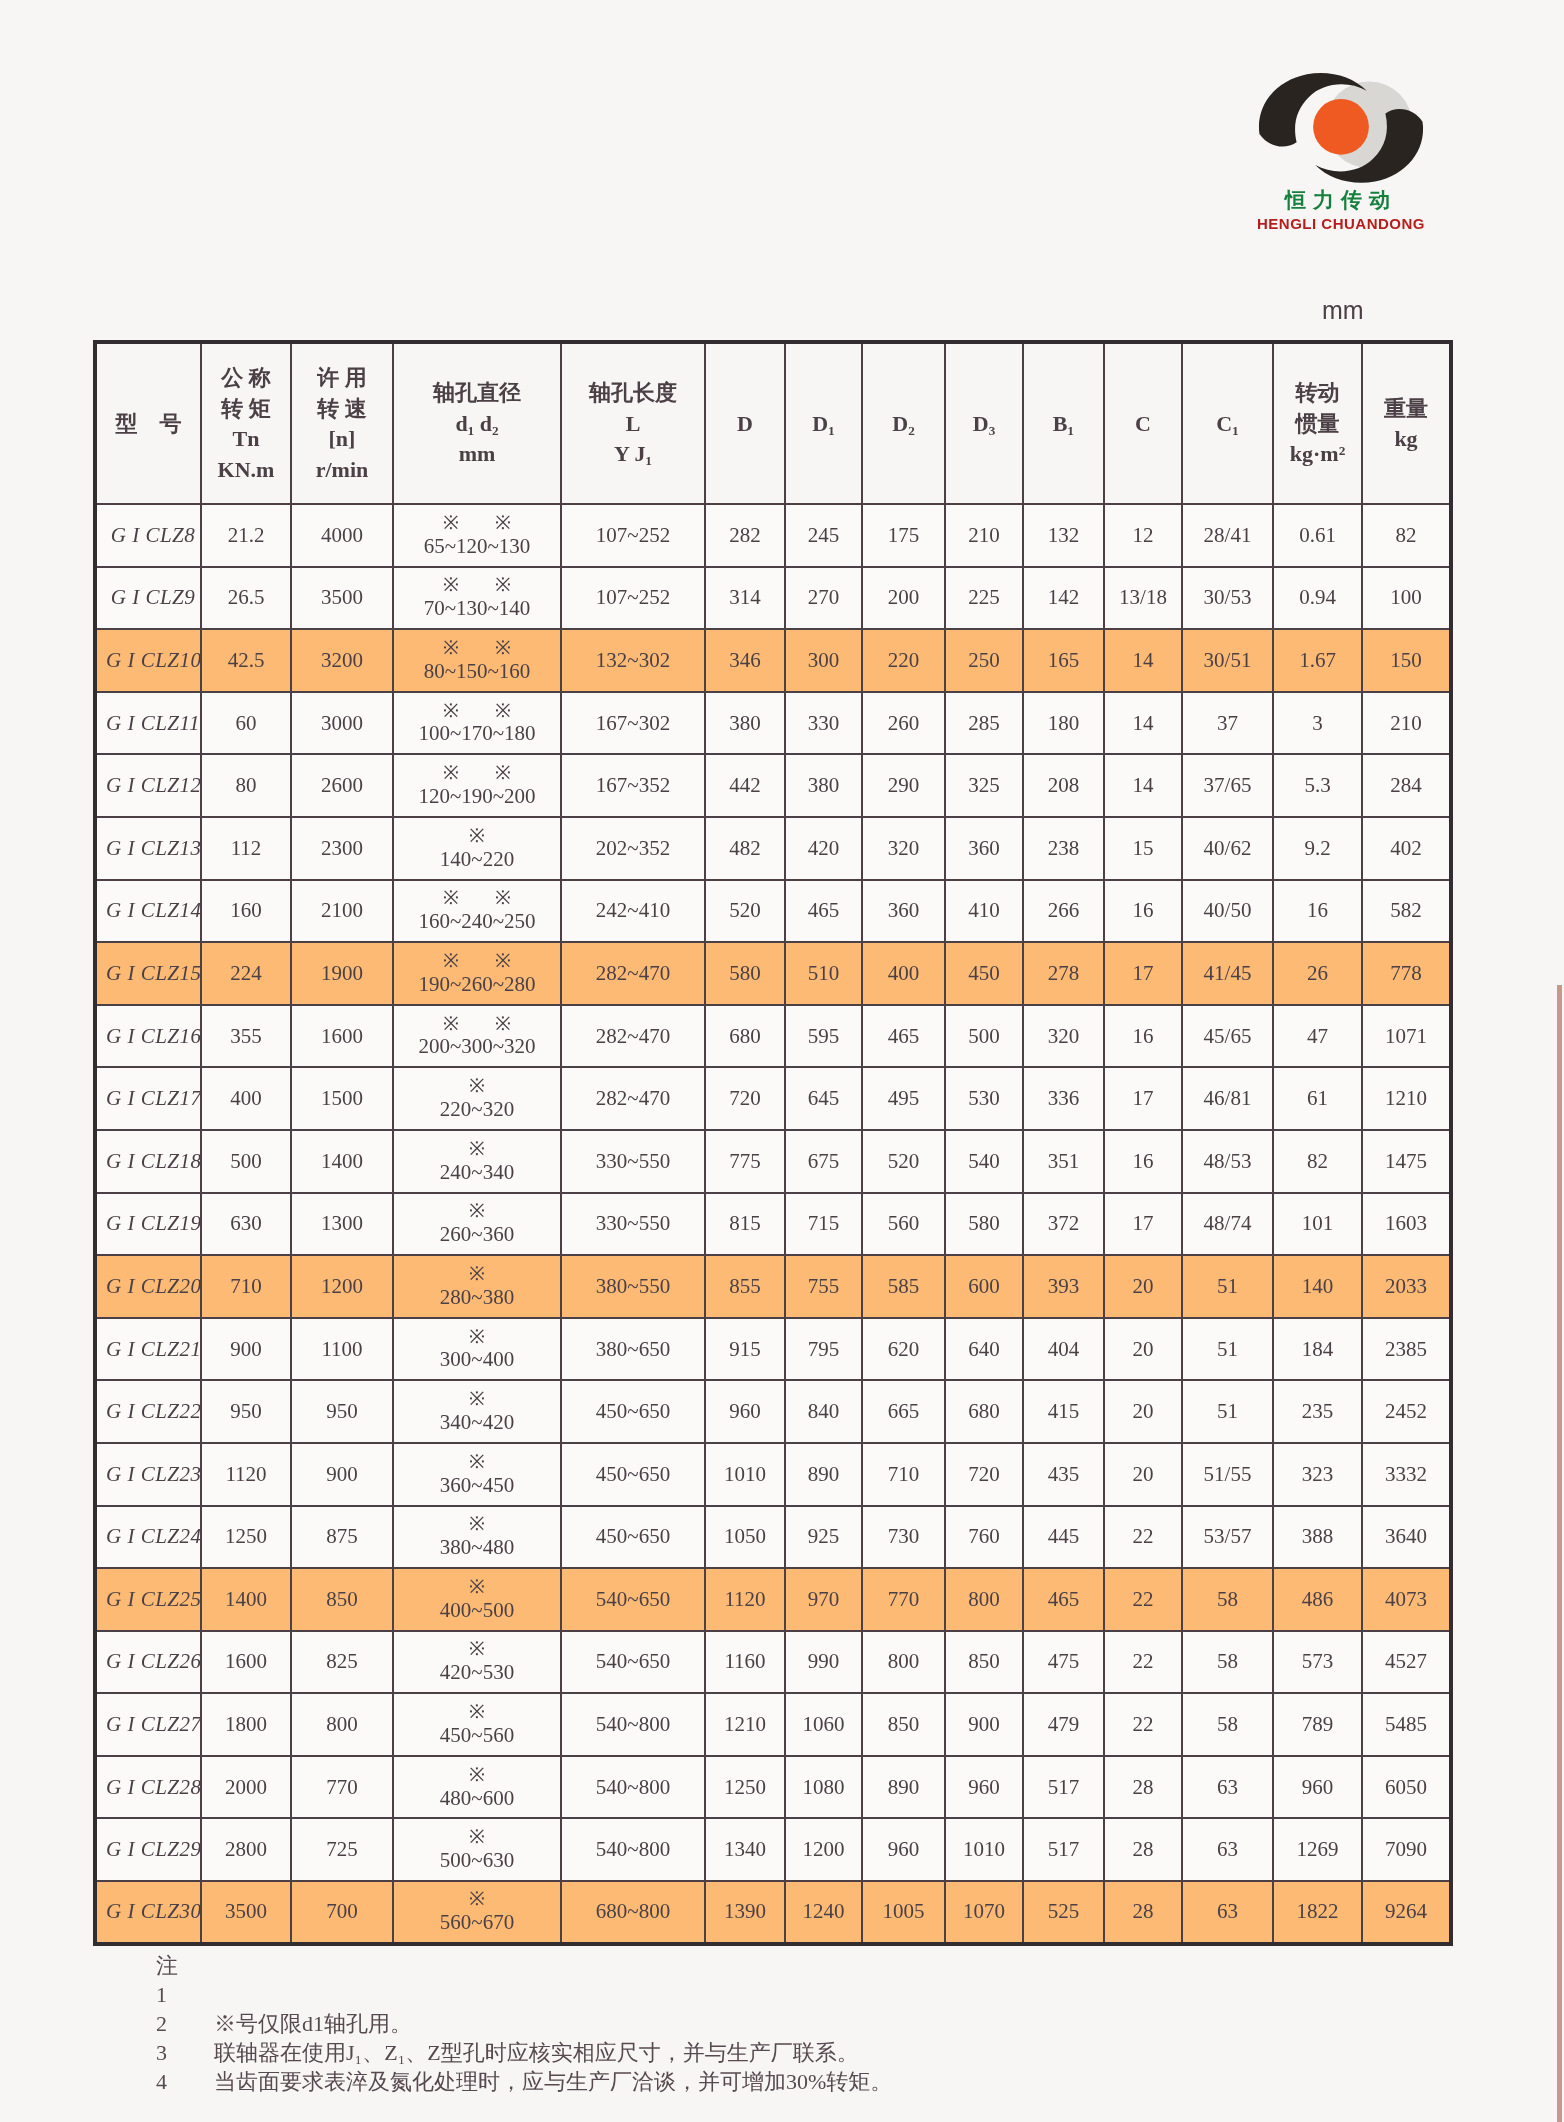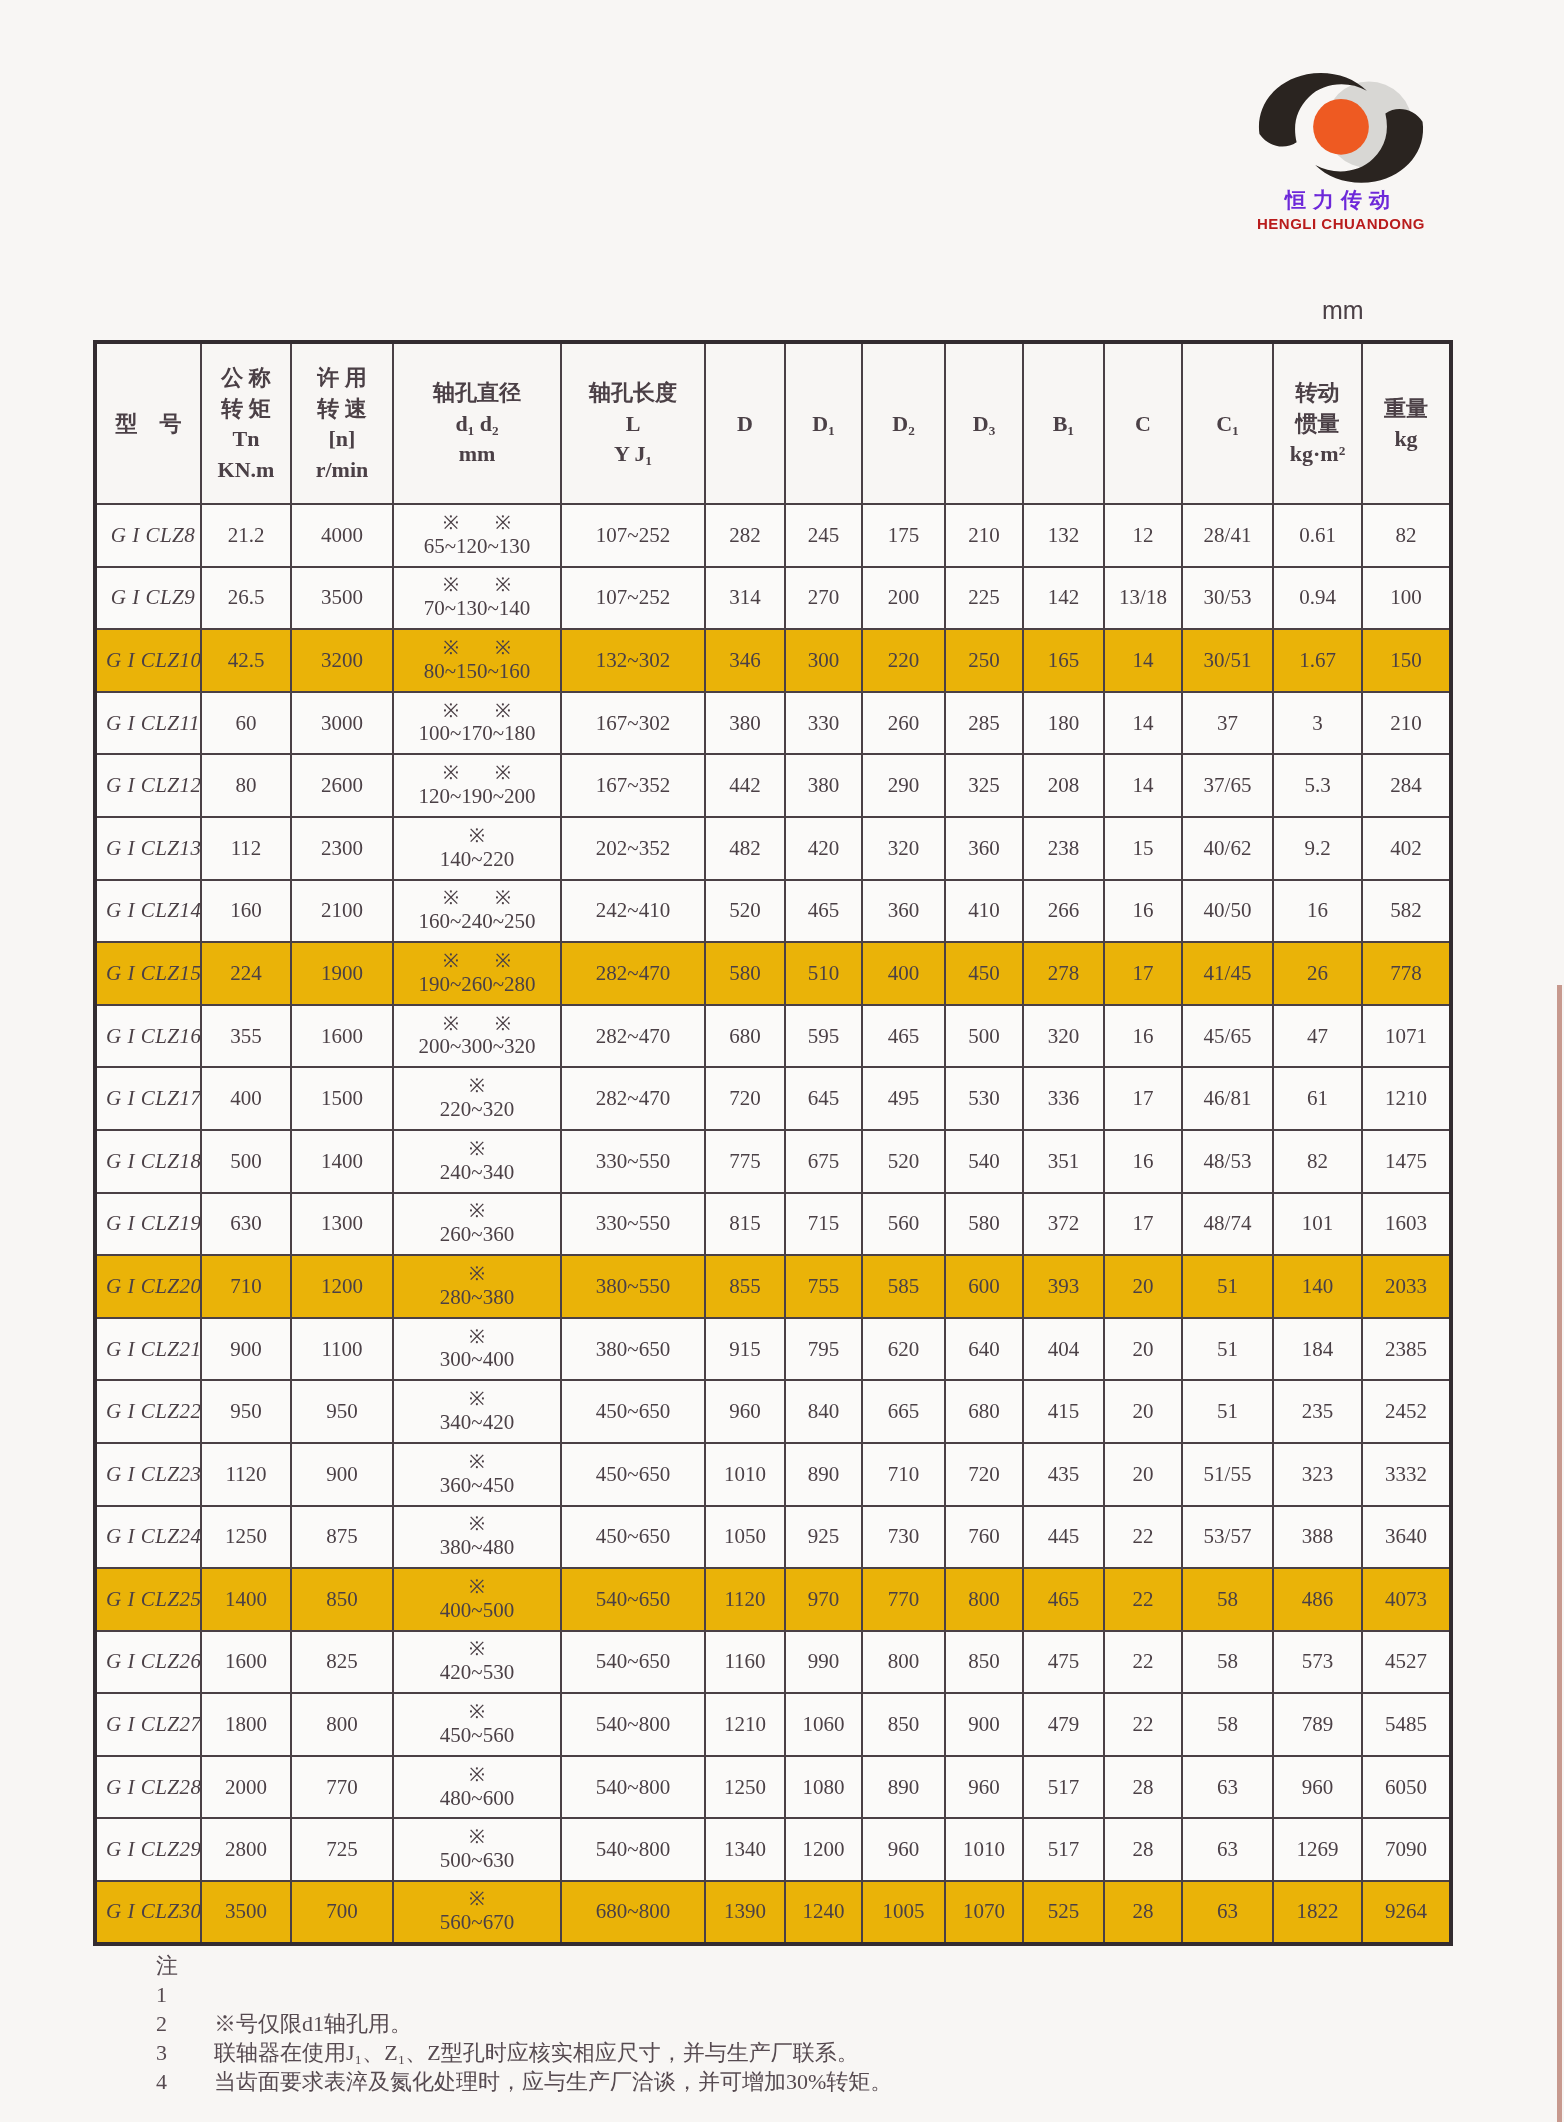--- a/index.html
+++ b/index.html
@@ -52,21 +52,21 @@
     position:absolute; left:93px; top:340px; width:1356px;
     border-collapse:collapse; table-layout:fixed;
     border:4px solid #332c30;
   }
   .ptable th, .ptable td {
     border:2px solid #4a4045; color:#4b4046; padding:0;
     text-align:center; vertical-align:middle; overflow:hidden;
   }
   .ptable thead tr { height:162px; }
   .ptable tbody tr { height:62.6px; background:#fbfaf9; }
-  .ptable tbody tr.shaded { background:#eab308; }
+  .ptable tbody tr.shaded { background:#fdba74; }
   .ptable td { font-size:21px; }
   .hdr { display:flex; flex-direction:column; gap:3px; align-items:center; justify-content:center; font-size:22px; line-height:1.25; }
   td.model-cell { text-align:center; padding-left:9px; font-size:21px; letter-spacing:0.5px; white-space:nowrap;font-style:italic; }
   .bore-cell .stars { display:flex; justify-content:center; gap:36px; font-size:19px; line-height:1.15; }
   .bore-cell .range { font-size:21px; line-height:1.2; }
 
   
   .notes { position:absolute; left:156px; top:1952px; width:1100px; font-size:22px; color:#564a50; }
   .note-label { line-height:28px; }
   .note-item { display:flex; line-height:29px; }
@@ -81,21 +81,21 @@
 <div class="page">
 
 
   <div class="logo">
     <svg viewBox="0 0 170 124">
       <circle cx="112" cy="55" r="42" fill="#d8d7d4"></circle>
       <path d="M6,64 C2,36 22,12 52,6 C74,2 96,8 110,22 C92,12 68,14 54,28 C42,40 38,54 42,72 C30,80 14,76 6,64 Z" fill="#2a2420"></path>
       <path d="M164,52 C168,80 148,104 118,110 C96,114 74,108 60,94 C78,104 102,102 116,88 C128,76 132,62 128,44 C140,36 156,40 164,52 Z" fill="#2a2420"></path>
       <circle cx="85" cy="57" r="27" fill="#ee5a22"></circle>
     </svg>
-    <div class="logo-cn" style="color:#6d28d9;">恒力传动</div>
+    <div class="logo-cn" style="color:#15803d;">恒力传动</div>
     <div class="logo-en" style="color:#b91c1c;">HENGLI CHUANDONG</div>
   </div>
 
   <div class="unit">mm</div>
 
   <table class="ptable">
     <colgroup>
       <col style="width:106px">
         <col style="width:90px">
         <col style="width:102px">

